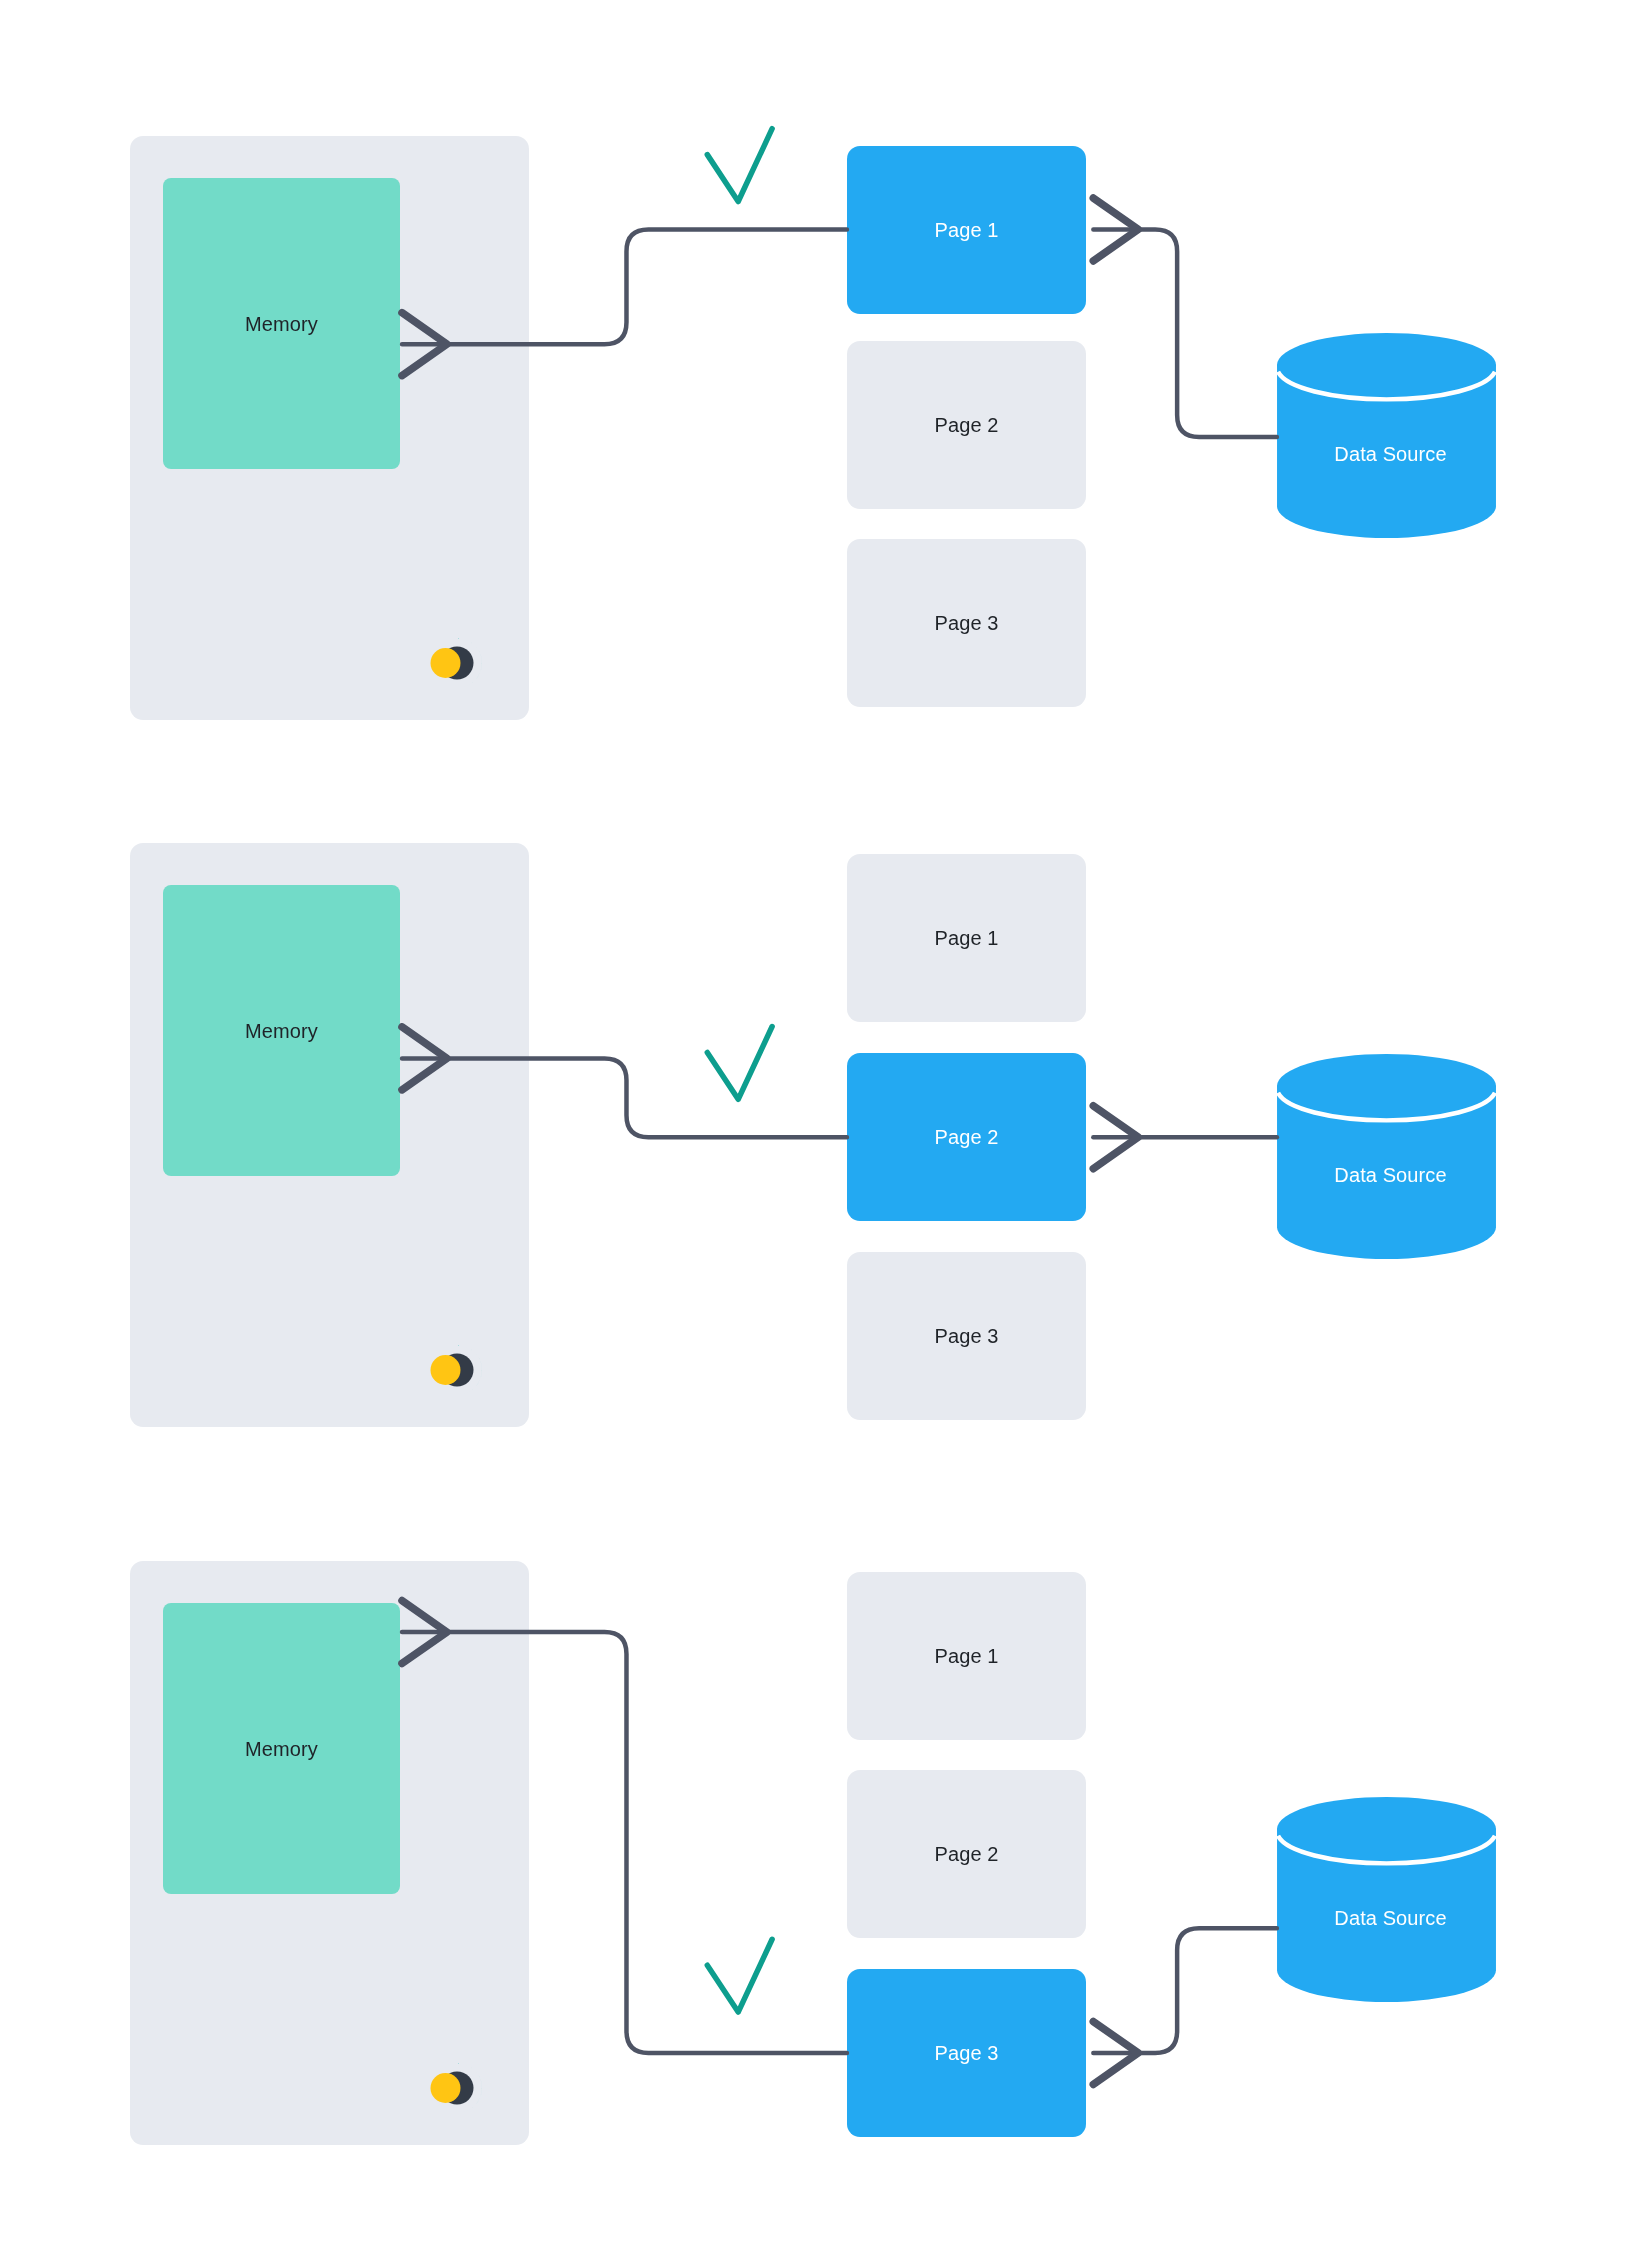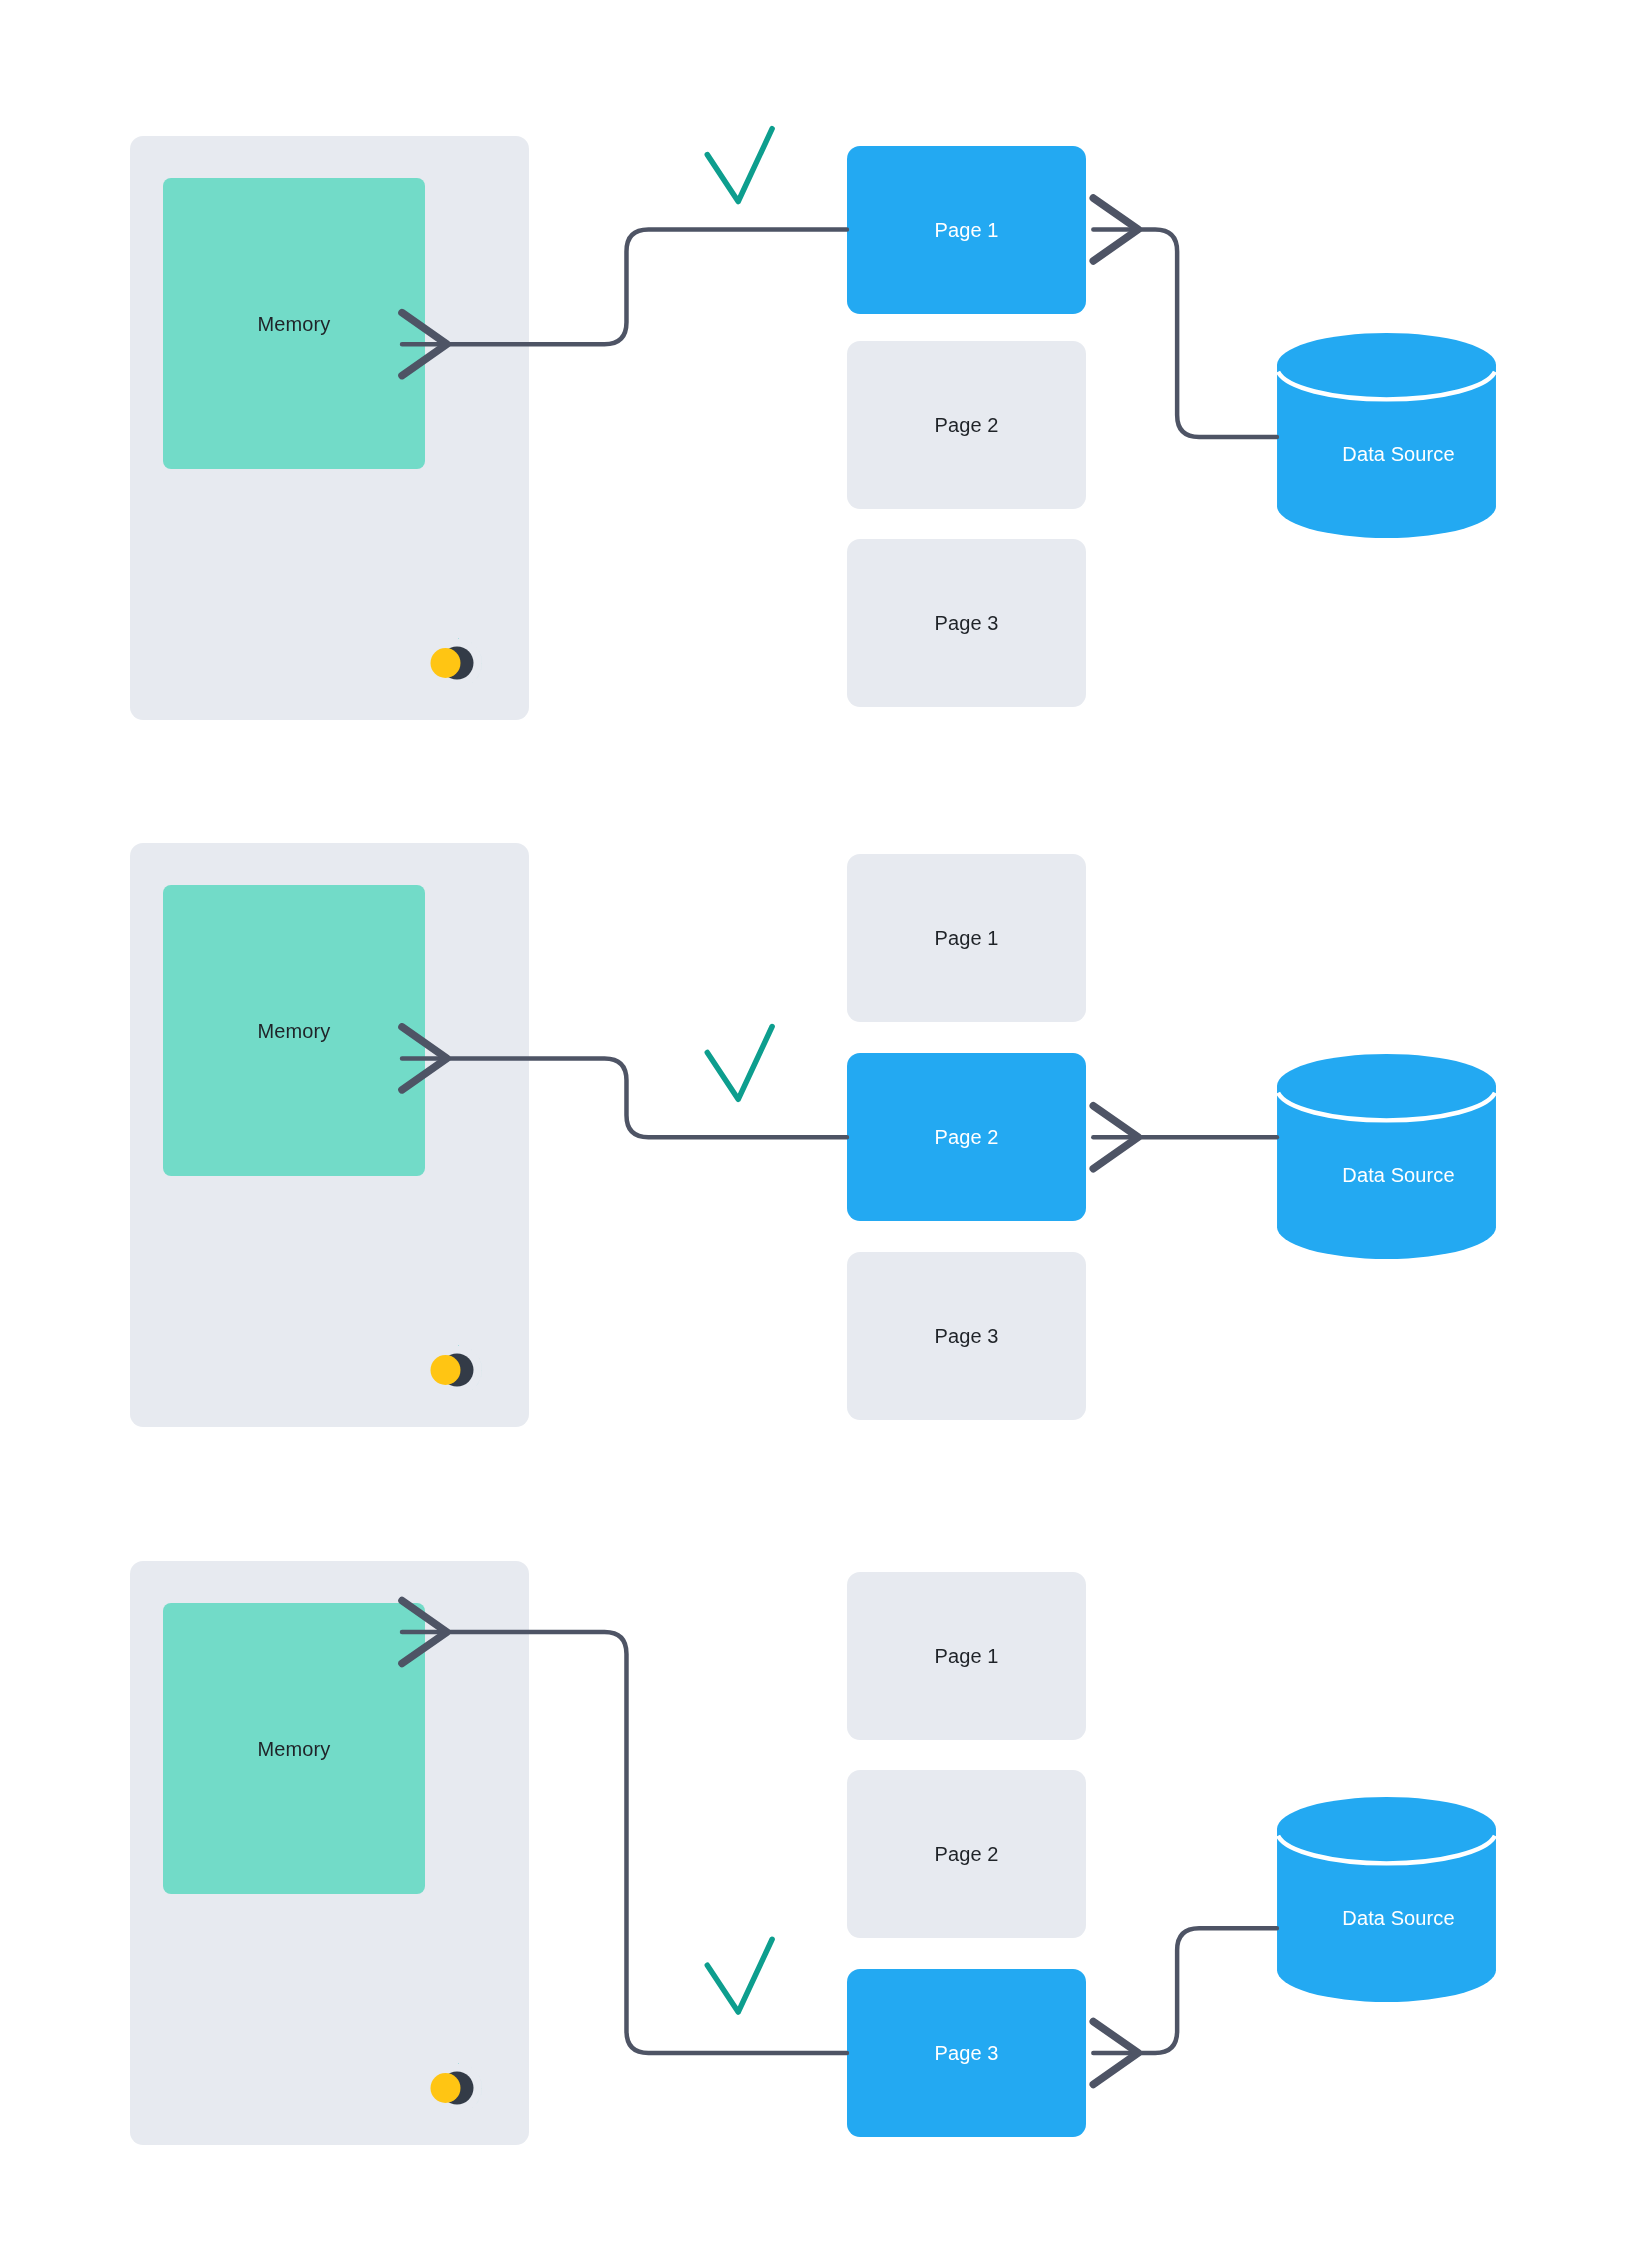--- a/index.html
+++ b/index.html
@@ -29,21 +29,20 @@
   
   .mem-panel {
     position: absolute;
     background: #e7eaf0;
     border-radius: 13px;
   }
   .mem-box {
     position: absolute;
     background: #72dbc8;
     border-radius: 8px;
-    padding-left: 25px;
   }
   .mem-label {
     position: absolute;
     left: 0;
     width: 100%;
     text-align: center;
     color: #1f2328;
     font-size: 20px;
     letter-spacing: 0.1px;
   }
@@ -71,21 +70,21 @@
   .page-box.active {
     background: #23a9f2;
     color: #ffffff;
   }
   
   .ds {
     position: absolute;
   }
   .ds-label {
     position: absolute;
-    left: 12px;
+    left: 4px;
     width: 100%;
     text-align: center;
     color: #ffffff;
     font-size: 20px;
     letter-spacing: 0.1px;
     pointer-events: none;
   }
   
   .wires {
     position: absolute;

